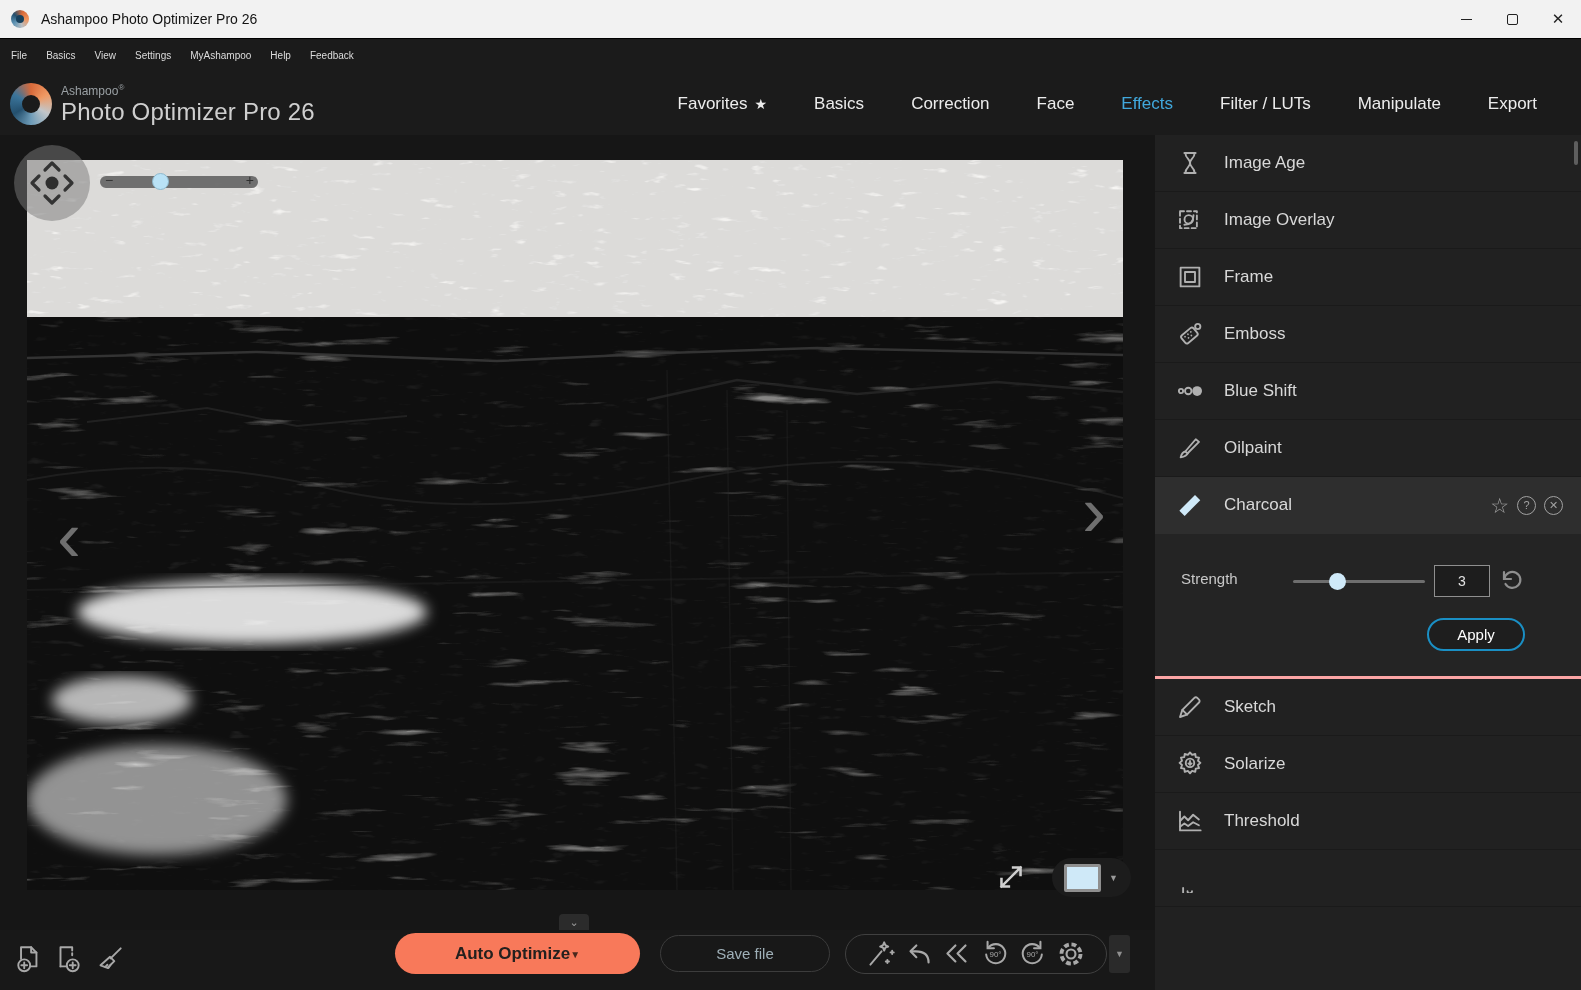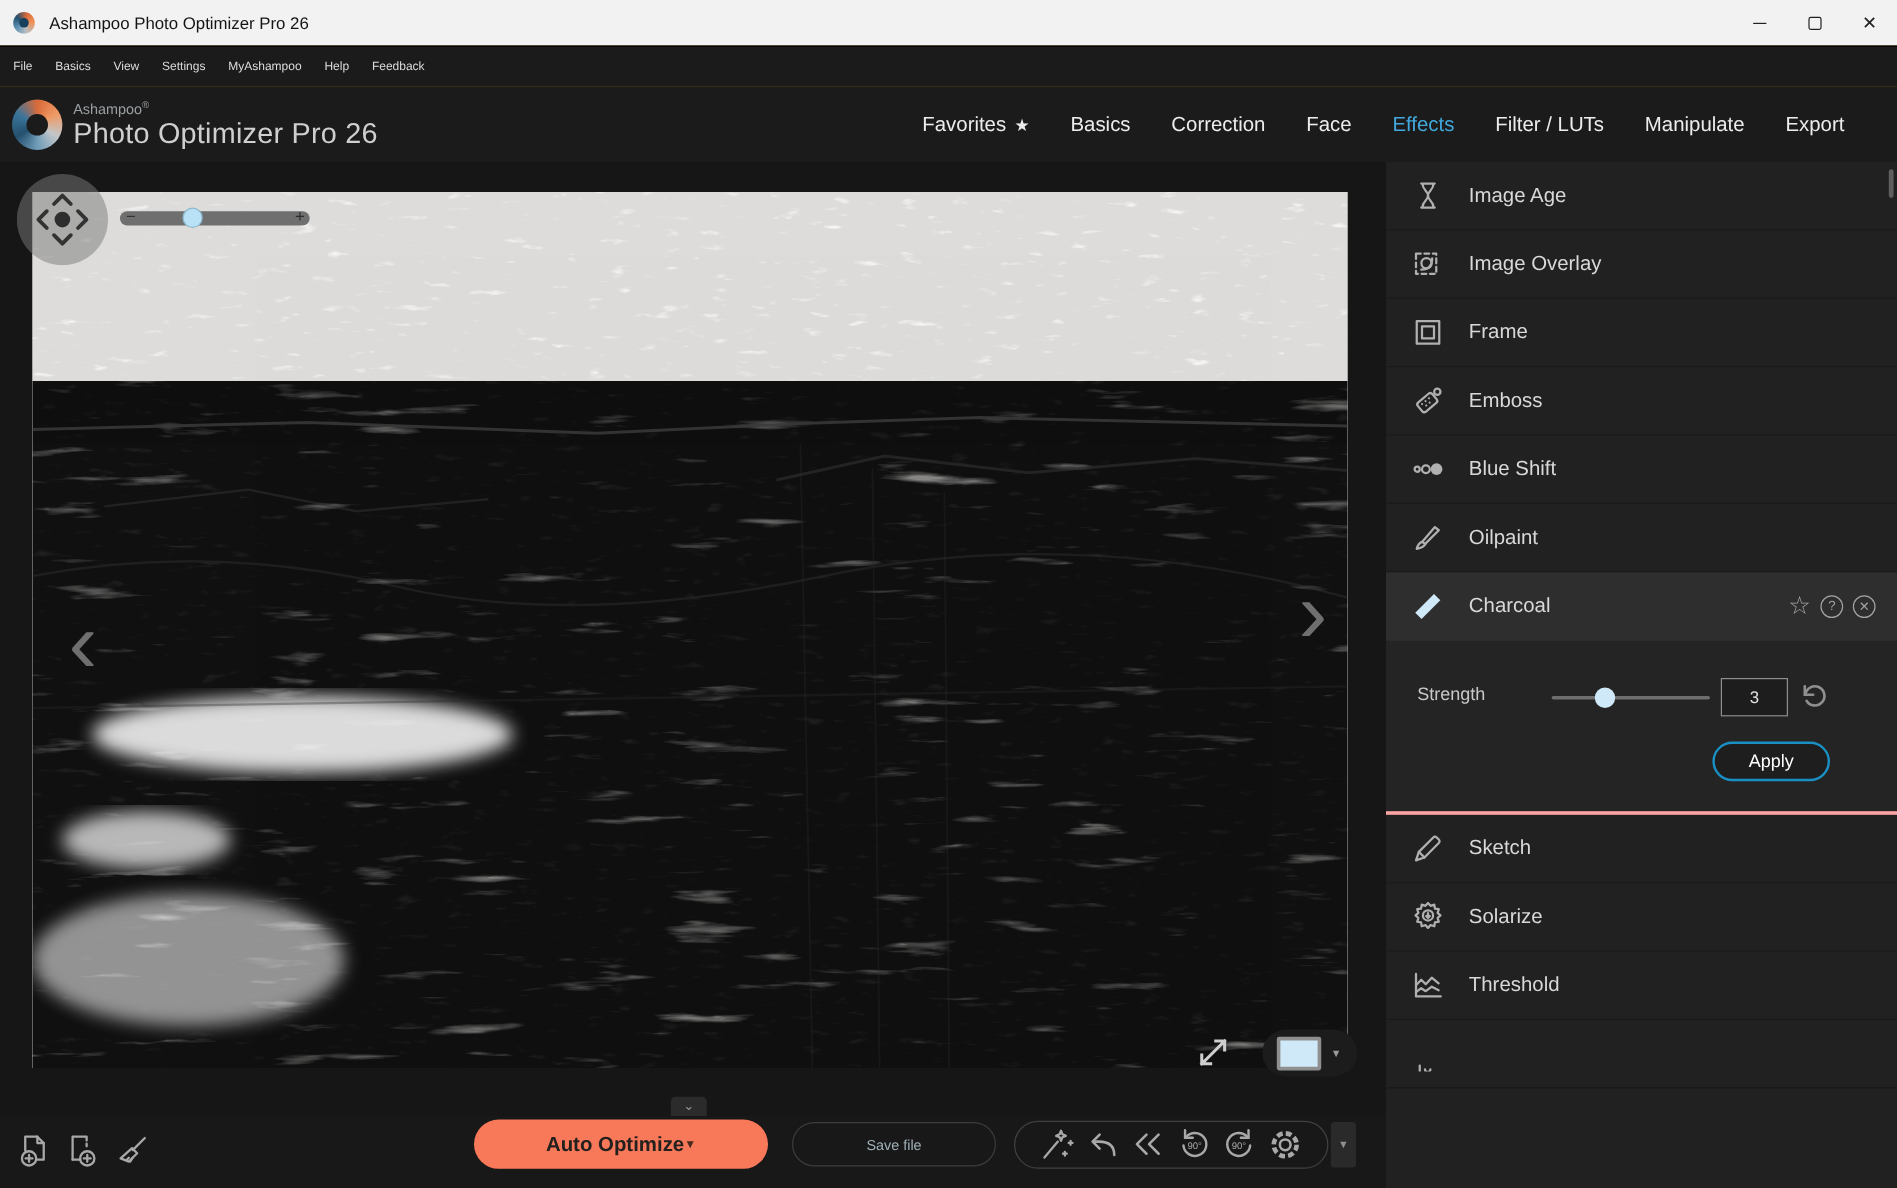--- a/index.html
+++ b/index.html
@@ -1,17 +1,17 @@
 <!DOCTYPE html>
 <html><head>
 <meta charset="utf-8">
 <style>
   html,body{margin:0;padding:0;background:#000;}
   *{box-sizing:border-box;font-family:"Liberation Sans",sans-serif;}
-  .window{position:relative;width:1581px;height:990px;background:#a16207;overflow:hidden;}
+  .window{position:relative;width:1581px;height:990px;background:#5eead4;overflow:hidden;}
 
   
   .titlebar{position:absolute;left:0;top:0;width:1581px;height:38px;background:#f2f2f2;display:flex;align-items:center;}
   .app-icon{width:18px;height:18px;border-radius:50%;margin-left:11px;
     background:conic-gradient(from 20deg,#d96a3a,#f0945c,#b9bec2,#5d93b4,#24506e,#d96a3a);
     position:relative;}
   .app-icon::after{content:"";position:absolute;left:5px;top:5px;width:8px;height:8px;border-radius:50%;background:#17405c;}
   .titlebar .title{margin-left:12px;font-size:14px;color:#141414;}
   .win-controls{margin-left:auto;display:flex;height:38px;}
   .win-btn{width:46px;height:38px;display:flex;align-items:center;justify-content:center;color:#222;font-size:15px;cursor:default;}
@@ -26,21 +26,21 @@
   
   .header{position:absolute;left:0;top:72px;width:1581px;height:63px;background:#1b1b1b;display:flex;align-items:center;}
   .brand{display:flex;align-items:center;margin-left:10px;}
   .logo{width:42px;height:42px;border-radius:50%;position:relative;
     background:conic-gradient(from 0deg,#d96a3a,#ef9a64,#c2c6c9,#6e9cb8,#24506e,#3b759b,#d96a3a);}
   .logo::after{content:"";position:absolute;left:12px;top:12px;width:18px;height:18px;border-radius:50%;background:#1b1b1b;}
   .brand-text{margin-left:9px;line-height:1;}
   .brand-top{font-size:12px;color:#9aa0a4;margin-bottom:3px;}
   .brand-top sup{font-size:8px;}
   .brand-product{font-size:24px;color:#cfcfcf;letter-spacing:.2px;}
-  .tabs{margin-left:auto;display:flex;align-items:center;gap:34px;padding-right:44px;}
+  .tabs{margin-left:auto;display:flex;align-items:center;gap:47px;padding-right:44px;}
   .tab{font-size:17px;color:#ececec;cursor:default;display:flex;align-items:center;gap:7px;}
   .tab.active{color:#41a8dc;}
   .tab-star{font-size:14px;}
 
   
   .canvas{position:absolute;left:0;top:135px;width:1155px;height:795px;background:#161616;}
   .photo{position:absolute;left:27px;top:25px;width:1096px;height:730px;background:#f4f3f1;overflow:hidden;}
   .photo svg{display:block;width:100%;height:100%;}
   .nav-arrow{position:absolute;top:340px;font-size:72px;line-height:1;color:rgba(135,135,135,.8);cursor:default;user-select:none;}
   .nav-prev{left:30px;}
@@ -83,21 +83,21 @@
   
   .toolbar{position:absolute;left:0;top:930px;width:1155px;height:60px;background:#181818;display:flex;align-items:center;}
   .tb-icon{width:36px;height:38px;margin-left:4px;display:flex;align-items:center;justify-content:center;cursor:default;}
   .tb-icon:first-child{margin-left:11px;}
   .tb-icon svg{width:34px;height:34px;}
   .auto-optimize{position:absolute;left:395px;top:3px;width:245px;height:41px;border-radius:21px;background:#f8795a;
     display:flex;align-items:center;justify-content:center;gap:0;cursor:default;}
   .auto-optimize .ao-label{font-size:17px;font-weight:700;color:#24201e;}
   .auto-optimize .ao-caret{font-size:10px;color:#4a281c;margin-top:2px;}
   .save-file{position:absolute;left:660px;top:5px;width:170px;height:37px;border-radius:19px;border:1.5px solid #3c3c3c;
-    background:transparent;color:#9fb0b8;font-size:12px;display:flex;align-items:center;justify-content:center;cursor:default;}
+    background:transparent;color:#9fb0b8;font-size:15px;display:flex;align-items:center;justify-content:center;cursor:default;}
   .tool-group{position:absolute;left:845px;top:4px;width:262px;height:40px;border-radius:20px;border:1.5px solid #404040;
     display:flex;align-items:center;justify-content:center;gap:4px;padding:0 10px;}
   .tool-group .tb-icon{margin:0;width:34px;}
   .tb-dropdown{position:absolute;left:1109px;top:5px;width:21px;height:38px;background:#2a2a2a;border-radius:3px;
     display:flex;align-items:center;justify-content:center;font-size:9px;color:#8f8f8f;cursor:default;}
 </style>
 </head>
 <body>
 
 <div class="window">

